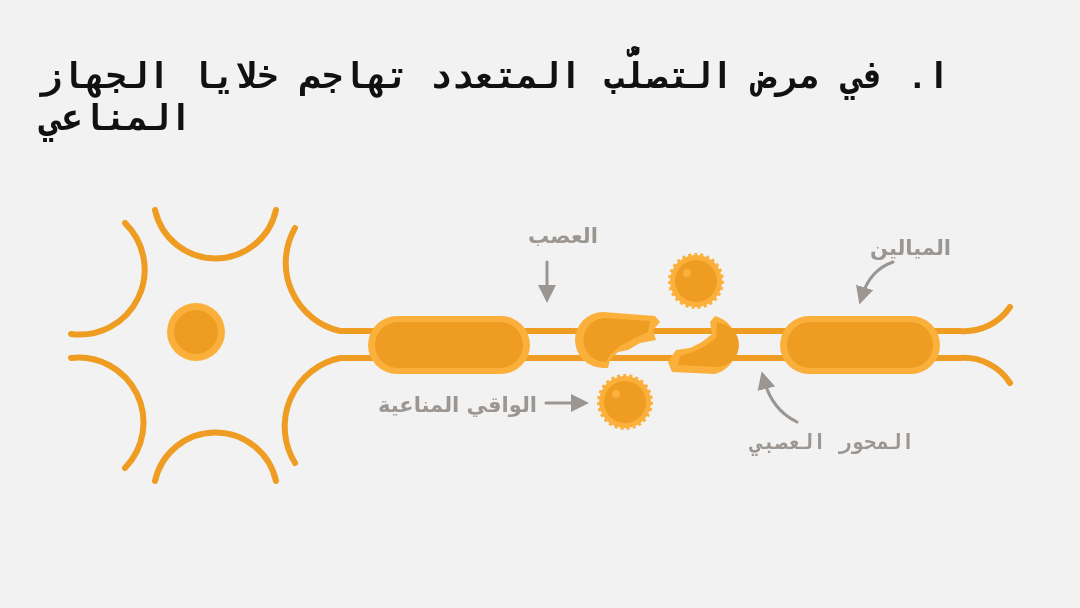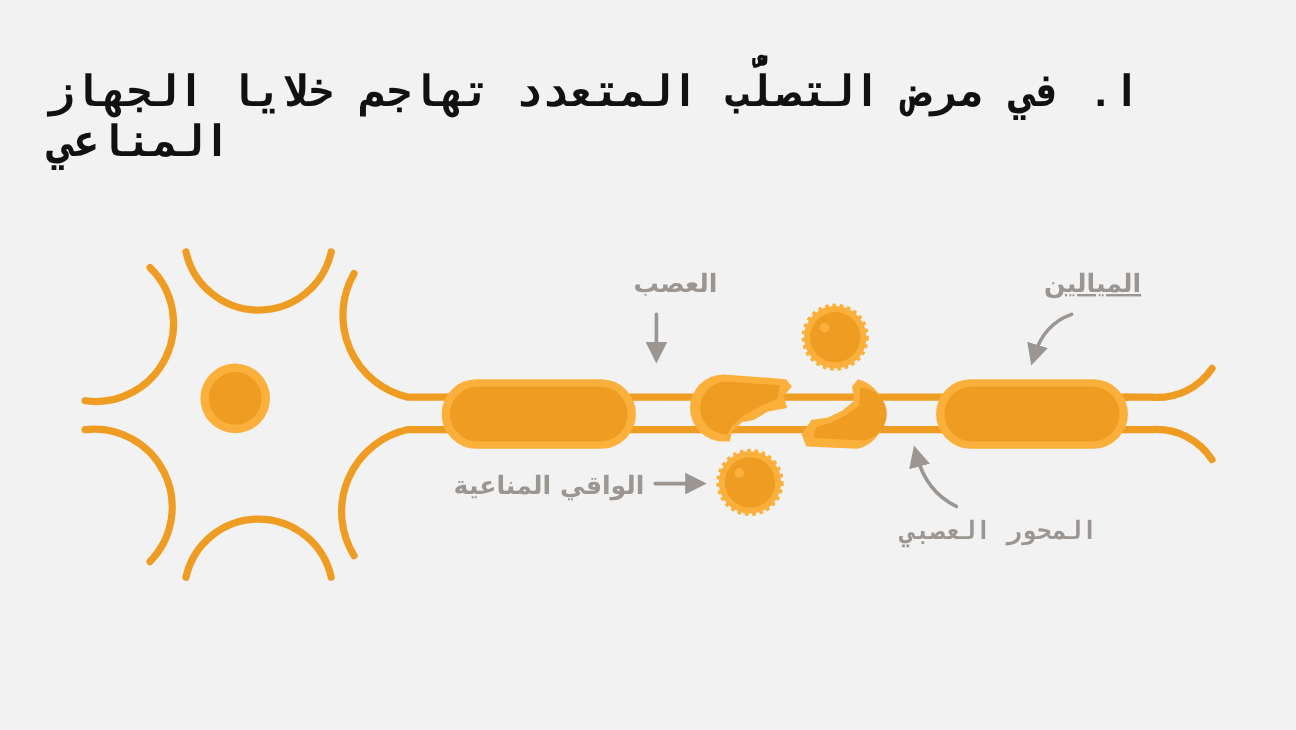--- a/index.html
+++ b/index.html
@@ -100,15 +100,15 @@
 
   <g stroke="#9c9692" stroke-width="3" fill="none" stroke-linecap="round">
     <line x1="547" y1="262" x2="547" y2="294" marker-end="url(#arrowhead)"></line>
     <line x1="546" y1="403" x2="580" y2="403" marker-end="url(#arrowhead)"></line>
     <path d="M893,262 Q870,270 862,296" marker-end="url(#arrowhead)"></path>
     <path d="M797,422 Q772,410 764,380" marker-end="url(#arrowhead)"></path>
   </g>
 </svg>
 
 <div class="label" style="left:528px; top:224px;">العصب</div>
-<div class="label" style="left:870px; top:224px;text-decoration:underline;">الميالين</div>
+<div class="label" style="left:870px; top:236px;">الميالين</div>
 <div class="label" style="left:378px; top:393px;">الواقي المناعية</div>
 <div class="label" style="left:750px; top:430px;font-family:Liberation Mono, monospace;">المحور العصبي</div>
 
 </body></html>

